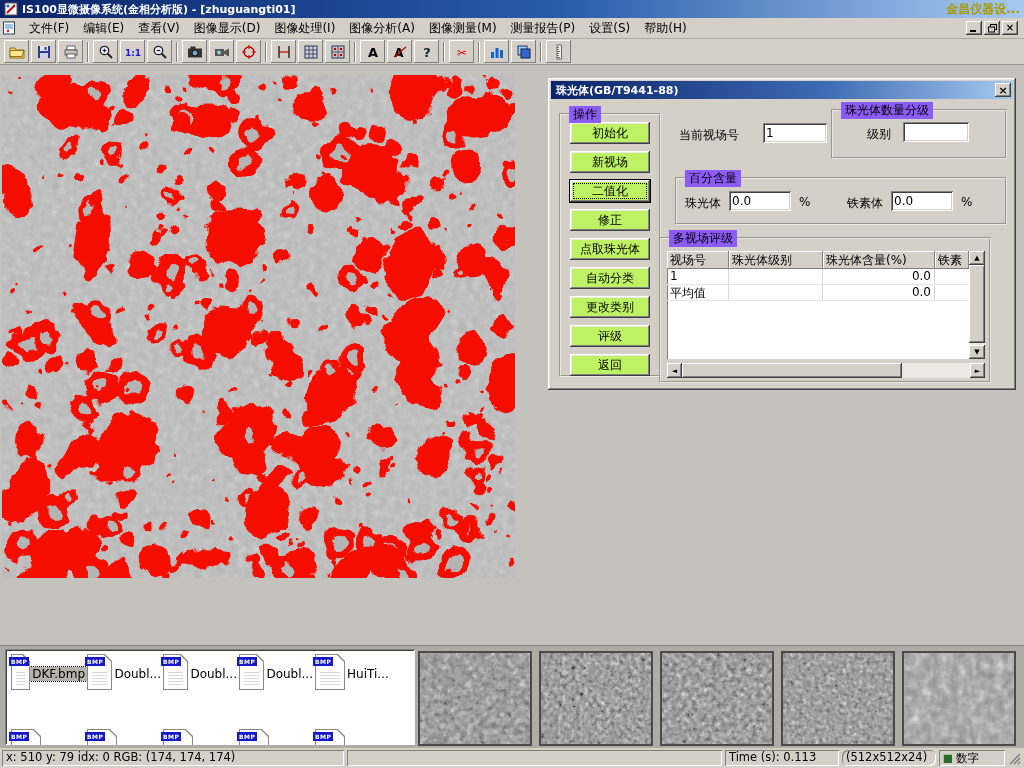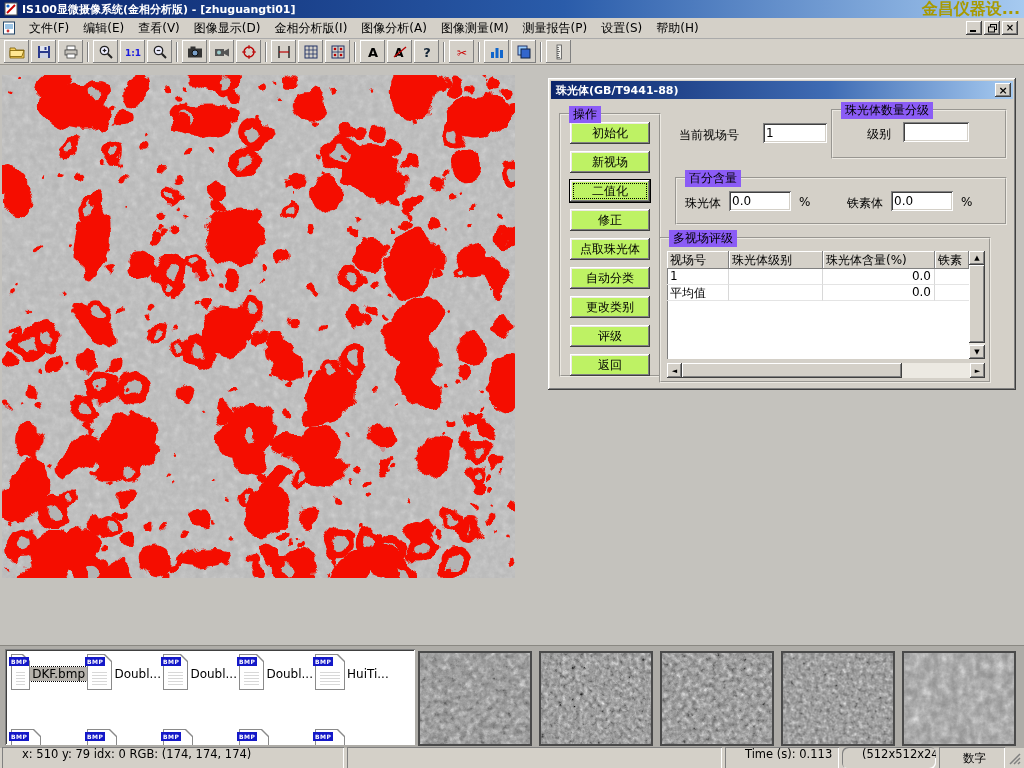--- a/index.html
+++ b/index.html
@@ -13,21 +13,21 @@
   }
   .raised { box-shadow: inset -1px -1px 0 #404040, inset 1px 1px 0 #fff, inset -2px -2px 0 #808080, inset 2px 2px 0 #ece9e2; }
   .raised-thin { box-shadow: inset -1px -1px 0 #808080, inset 1px 1px 0 #fff; }
 
   
   .titlebar { position:absolute; top:0; left:0; width:1024px; height:18px;
     background:linear-gradient(90deg,#0a246a 0%,#2a5caa 55%,#a6caf0 100%);
     display:flex; align-items:center; padding:0 4px; }
   .app-icon { width:14px; height:14px; display:inline-flex; }
   .title-text { color:#fff; font-size:11px; font-weight:bold; margin-left:4px; flex:1; white-space:nowrap; overflow:hidden; }
-  .brand { color:#a89a00; font-size:16px; font-weight:bold; white-space:nowrap;margin-left:12px; }
+  .brand { color:#a89a00; font-size:12px; font-weight:bold; white-space:nowrap;margin-left:12px; }
 
   
   .menubar { position:absolute; top:18px; left:0; width:1024px; height:21px;
     background:#d4d0c8; display:flex; align-items:center; padding:0 2px;
     border-bottom:1px solid #aaa; }
   .doc-icon { width:16px; height:14px; display:inline-flex; margin-right:4px; }
   .menu-items { display:flex; align-items:center; flex:1; }
   .menu-item { padding:2px 7px; cursor:default; white-space:nowrap; }
   .mdi-controls { display:flex; gap:2px; margin-right:4px; }
   .mdi-btn { width:16px; height:14px; background:#d4d0c8; display:inline-flex; align-items:center; justify-content:center;
@@ -113,21 +113,21 @@
     background:repeating-linear-gradient(0deg,#d8d8d8 0 1px,#fff 1px 3px); }
   .file-label { font-size:12px; margin-top:3px; padding:0 2px; white-space:nowrap; }
   .file-label.selected { background:#b6b2ac; outline:1px dotted #000; }
 
   .thumbs { position:absolute; left:418px; top:5px; display:flex; gap:7px; }
   .thumb { width:114px; height:95px; border:2px solid #4a4a4a; background:#888; overflow:hidden; }
 
   
   .statusbar { position:absolute; top:748px; left:0; width:1024px; height:20px; background:#d4d0c8;
     display:flex; align-items:center; gap:3px; padding:2px 2px; }
-  .sb-panel { height:22px; line-height:15px; font-size:11.5px; padding:0 20px; white-space:nowrap; overflow:hidden;
+  .sb-panel { height:16px; line-height:15px; font-size:11.5px; padding:0 4px; white-space:nowrap; overflow:hidden;
     box-shadow: inset 1px 1px 0 #808080, inset -1px -1px 0 #fff; }
   .sb-pos { width:342px; }
   .sb-fill { flex:1; }
   .sb-time { width:114px; }
   .sb-size { width:94px;border-radius:6px; }
   .sb-mode { width:66px; display:flex; align-items:center; gap:4px; }
   .mode-icon { width:9px; height:9px; background:#2a6a2a; display:inline-block; box-shadow: inset 1px 1px 0 #8fcf8f; }
   .grip { width:14px; height:16px; }
 </style>
 </head>
@@ -151,21 +151,21 @@
         <rect x="1.5" y="1" width="11" height="12" fill="#fff" stroke="#246"></rect>
         <rect x="3" y="3" width="8" height="5" fill="#9cc4e4"></rect>
         <circle cx="6" cy="10" r="1.4" fill="#c33"></circle>
       </svg>
   </span>
   <span class="menu-items">
       <span class="menu-item">文件(F)</span>
       <span class="menu-item">编辑(E)</span>
       <span class="menu-item">查看(V)</span>
       <span class="menu-item">图像显示(D)</span>
-      <span class="menu-item">金相分析版(I)</span>
+      <span class="menu-item">图像处理(I)</span>
       <span class="menu-item">图像分析(A)</span>
       <span class="menu-item">图像测量(M)</span>
       <span class="menu-item">测量报告(P)</span>
       <span class="menu-item">设置(S)</span>
       <span class="menu-item">帮助(H)</span>
     </span>
   <span class="mdi-controls">
     <span class="mdi-btn">
         <svg width="8" height="8" viewBox="0 0 8 8">
           <rect x="0" y="6" width="6" height="2" fill="#000"></rect>

